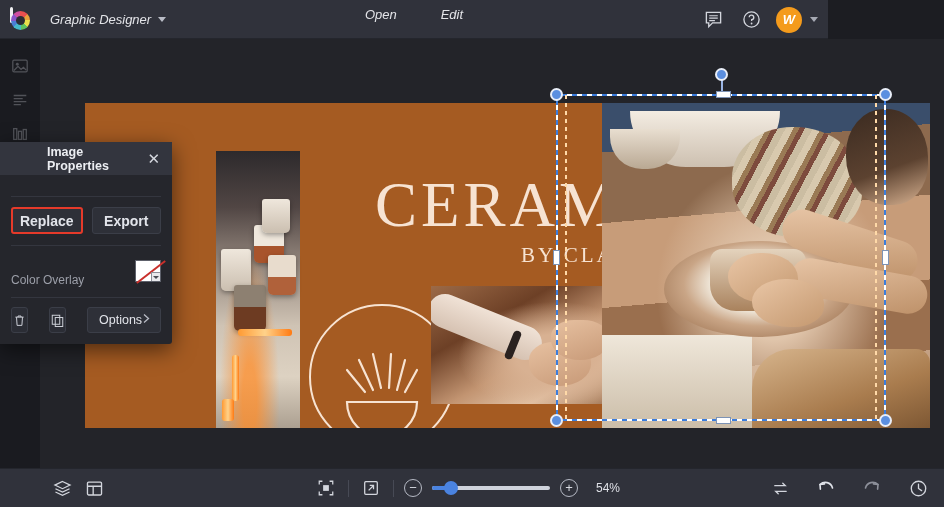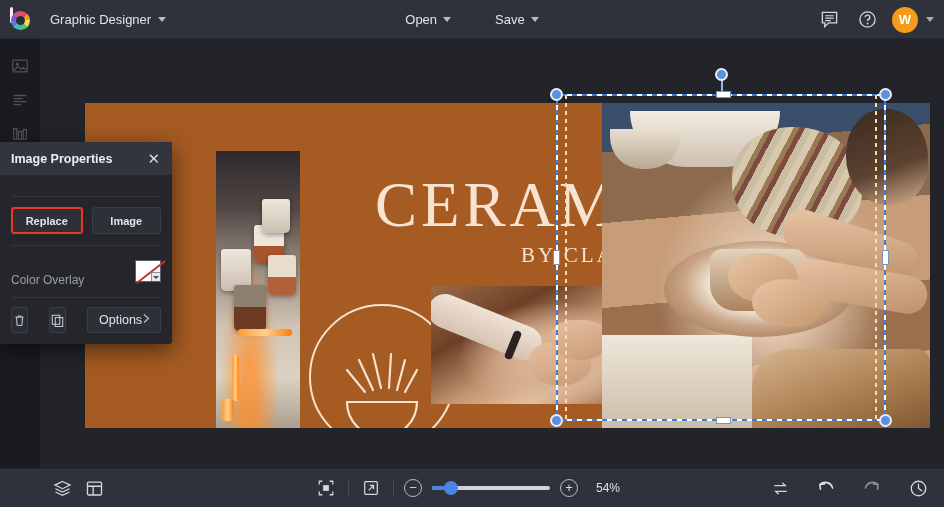--- a/index.html
+++ b/index.html
@@ -7,24 +7,25 @@
     width: 944px; height: 507px;
     background: #1c1d22;
     font-family: "Liberation Sans", sans-serif;
     overflow: hidden;
   }
   #app { position: relative; width: 944px; height: 507px; }
 
   
   .topbar {
     position: absolute; top: 0; left: 0;
-    width: 944px; height: 39px;
+    width: 828px; height: 39px;
     background: #30323b;
     display: flex; align-items: center;
     border-bottom: 1px solid #24262d;
+    font-style: italic;
   }
   .logo-wrap { width: 40px; display: flex; justify-content: center; align-items: center; }
   .logo {
     position: relative; width: 24px; height: 24px;
   }
   .logo .wheel {
     position: absolute; left: 3px; top: 4px;
     width: 19px; height: 19px; border-radius: 50%;
     background:
       conic-gradient(from 0deg,
@@ -55,24 +56,24 @@
     width: 0; height: 0; border-left: 4px solid transparent;
     border-right: 4px solid transparent; border-top: 5px solid #b9bcc6;
   }
   .topbar-center {
     position: absolute; left: 0; right: 0; top: 0; height: 39px;
     display: flex; align-items: center; justify-content: center; gap: 22px;
     pointer-events: none;
   }
   .menu-btn {
     pointer-events: auto;
-    display: flex; align-items: center; gap: 6px;
+    display: flex; align-items: center; gap: 23px;
     height: 26px; padding: 0 11px;
     color: #e3e4e8; font-size: 13px;
-    border-radius: 3px; cursor: pointer;
+    border-radius: 3px; cursor: pointer; flex-direction: column;
   }
   .topbar-right {
     position: absolute; right: 10px; top: 0; height: 39px;
     display: flex; align-items: center; gap: 12px;
   }
   .ticon { width: 26px; height: 26px; display: flex; align-items: center; justify-content: center; cursor: pointer; }
   .avatar {
     width: 26px; height: 26px; border-radius: 50%;
     background: #f49b1c; color: #fff;
     font-size: 13px; font-weight: bold;
@@ -265,34 +266,34 @@
     position: absolute; left: 0; top: 142px;
     width: 172px; background: #25262c;
     box-shadow: 0 6px 22px rgba(0,0,0,.55);
     border-radius: 0 3px 3px 0;
   }
   .panel-head {
     height: 33px; background: #33353e;
     display: flex; align-items: center; justify-content: space-between;
     padding: 0 9px 0 11px;
   }
-  .panel-title { color: #eceef2; font-size: 12.5px; font-weight: bold; }
+  .panel-title { color: #eceef2; font-size: 12.5px; font-weight: bold; margin-left: 36px; }
   .panel-close { color: #d5d8df; font-size: 15px; line-height: 1; cursor: pointer; padding: 2px 3px; }
   .panel-body { padding: 10px 11px 0 11px; }
   .btn-primary {
     display: block; width: 100%; height: 27px;
     background: #46ad4c; color: #ffffff;
     font-size: 12.5px; font-weight: bold;
     border: none; border-radius: 3px; cursor: pointer;
   }
   .sep { height: 1px; background: #34363f; margin: 11px 0 10px 0; }
   .btn-row { display: flex; gap: 9px; }
   .btn-sec {
     flex: 1; height: 27px; background: #2e3038;
-    color: #e2e4ea; font-size: 11px; font-weight: bold;
+    color: #e2e4ea; font-size: 14px; font-weight: bold;
     border: 1px solid #3b3e48; border-radius: 3px; cursor: pointer;
   }
   .btn-sec.hl { border: 2px solid #e53a2a; }
   .btn-wide {
     display: block; width: 100%; height: 27px; margin-top: 9px;
     background: #2e3038; color: #e2e4ea; font-size: 12.5px; font-weight: bold;
     border: 1px solid #3b3e48; border-radius: 3px; cursor: pointer;
   }
   .prop-row {
     display: flex; align-items: center; justify-content: space-between;
@@ -381,21 +382,21 @@
       <span>Graphic Designer</span>
       <span class="chev"></span>
     </div>
 
     <div class="topbar-center">
       <div class="menu-btn">
         <span>Open</span>
         <span class="chev"></span>
       </div>
       <div class="menu-btn">
-        <span>Save</span>
+        <span>Edit</span>
         <span class="chev"></span>
       </div>
     </div>
 
     <div class="topbar-right">
       <div class="ticon">
         <svg width="19" height="19" viewBox="0 0 20 20">
           <path d="M2.5 2.5h15v11h-8.5l-4 4v-4h-2.5z" fill="none" stroke="#d3d6dd" stroke-width="1.4"></path>
           <path d="M5.5 6h9M5.5 8.6h9M5.5 11.2h6" stroke="#d3d6dd" stroke-width="1.2"></path>
         </svg>
@@ -517,21 +518,21 @@
 
   <div class="panel">
     <div class="panel-head">
       <span class="panel-title">Image Properties</span>
       <span class="panel-close">✕</span>
     </div>
     <div class="panel-body">
       <div class="sep"></div>
       <div class="btn-row">
         <button class="btn-sec hl">Replace</button>
-        <button class="btn-sec">Image</button>
+        <button class="btn-sec">Export</button>
       </div>
       <div class="sep"></div>
 
       <div class="prop-row">
         <span class="prop-label">Color Overlay</span>
         <span class="swatch">
           <span class="slash"></span>
           <span class="dd"></span>
         </span>
       </div>

